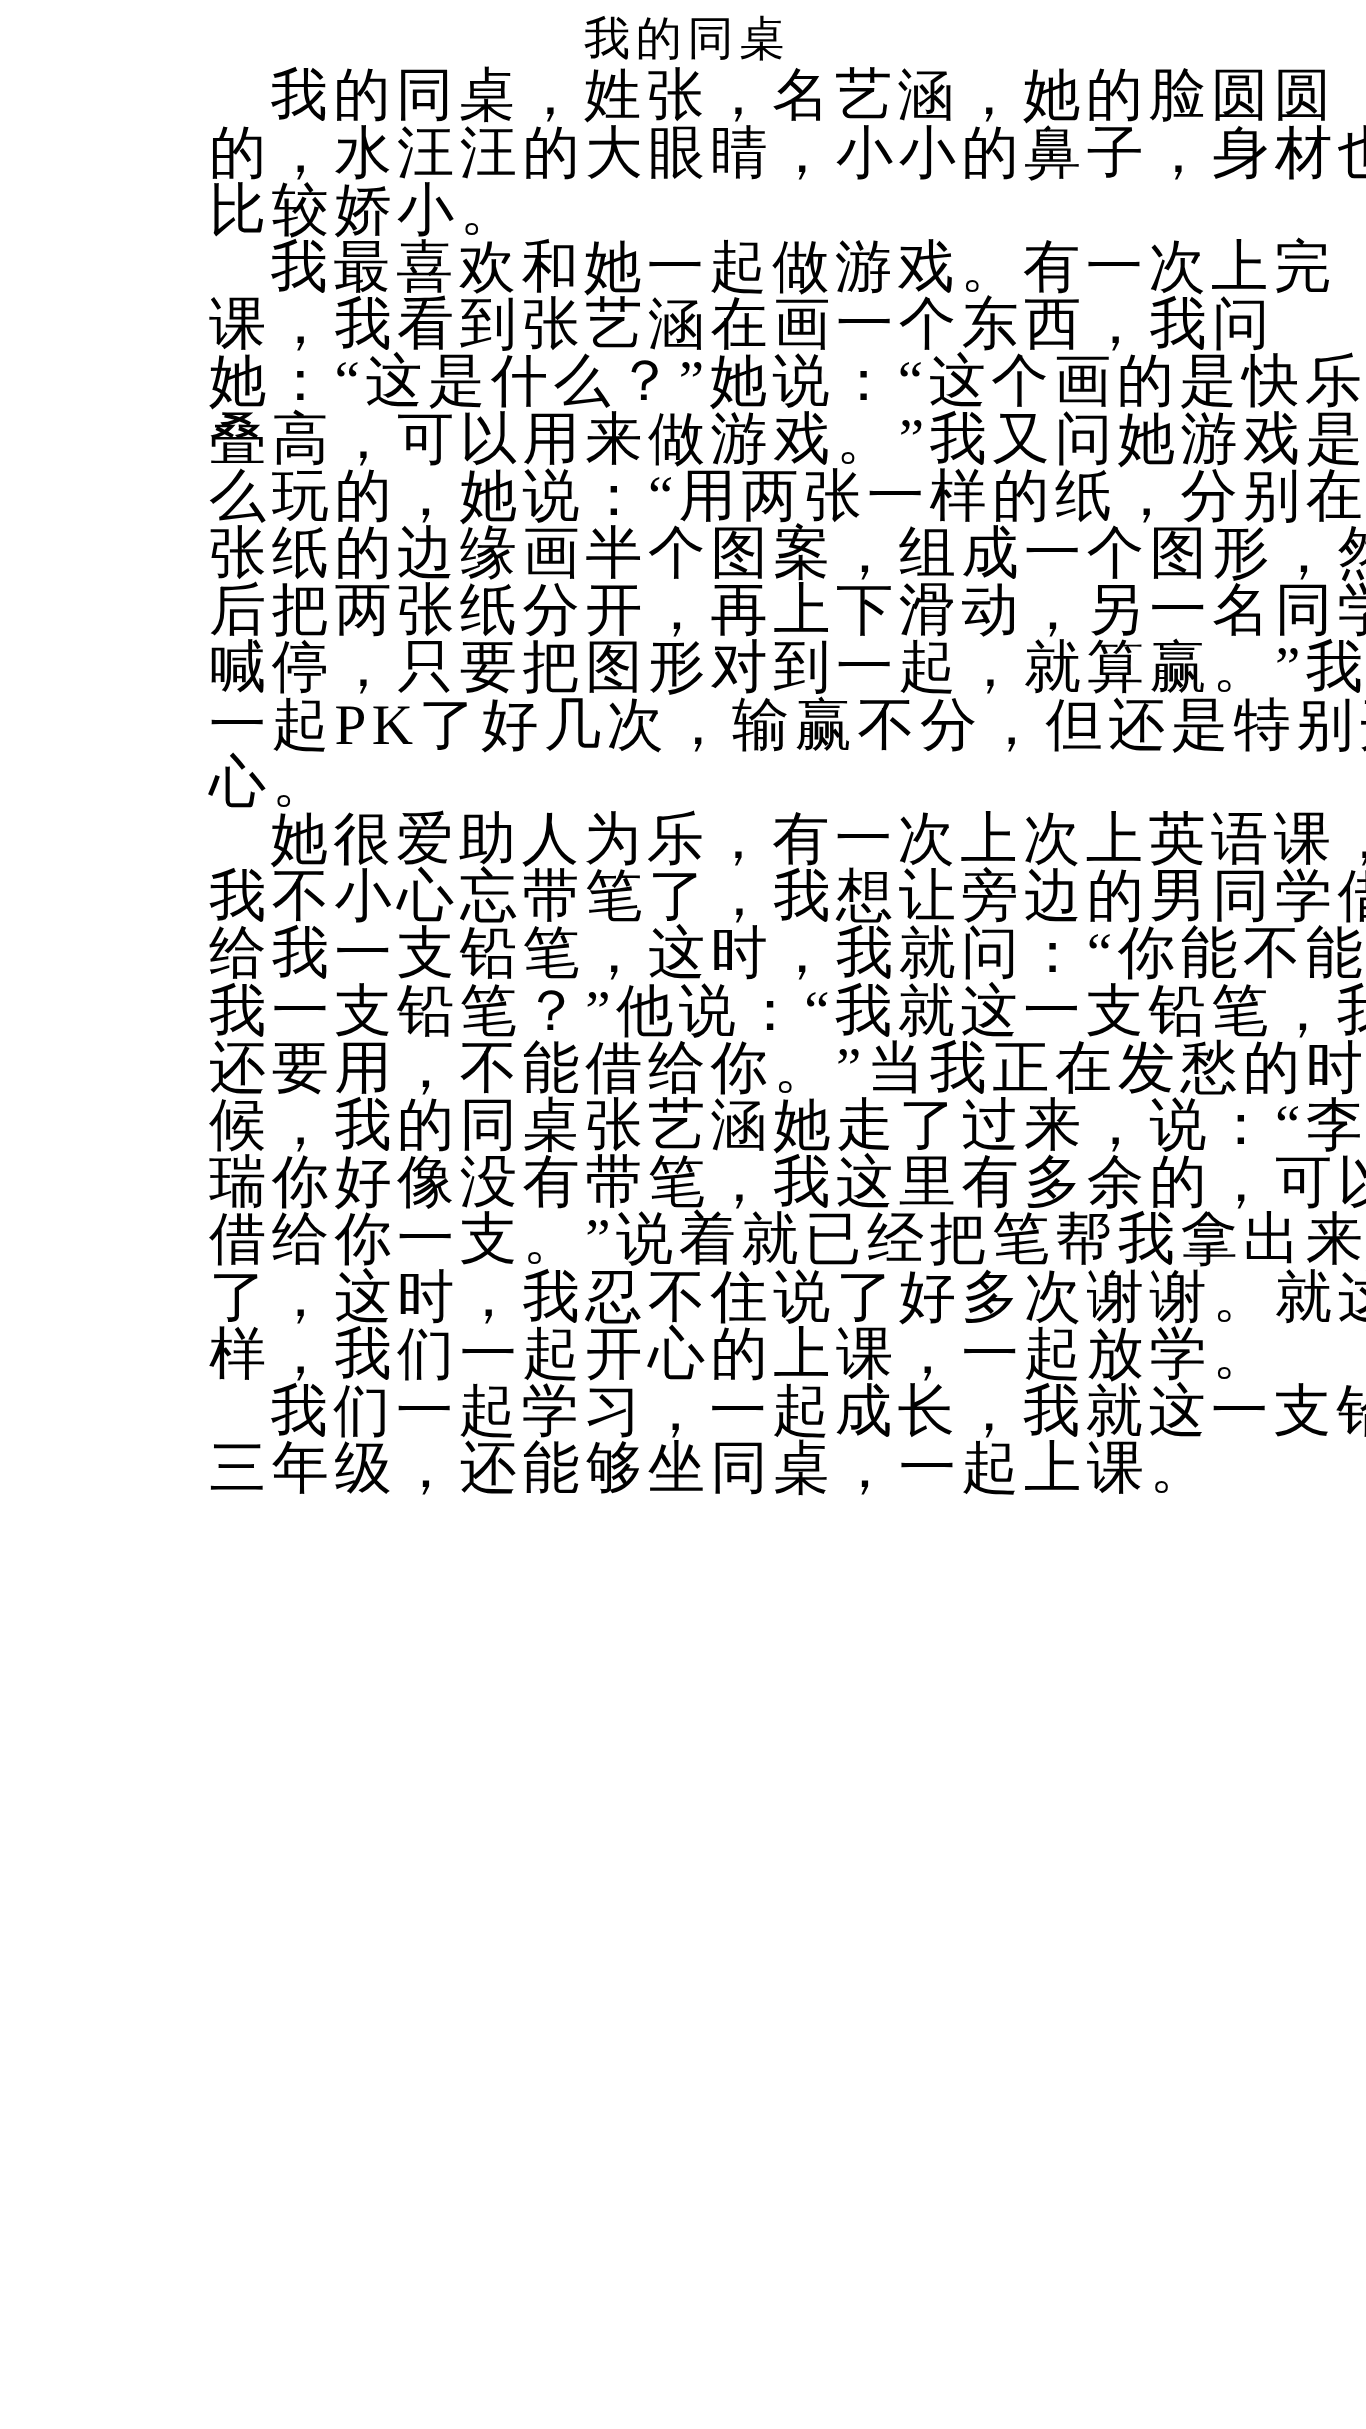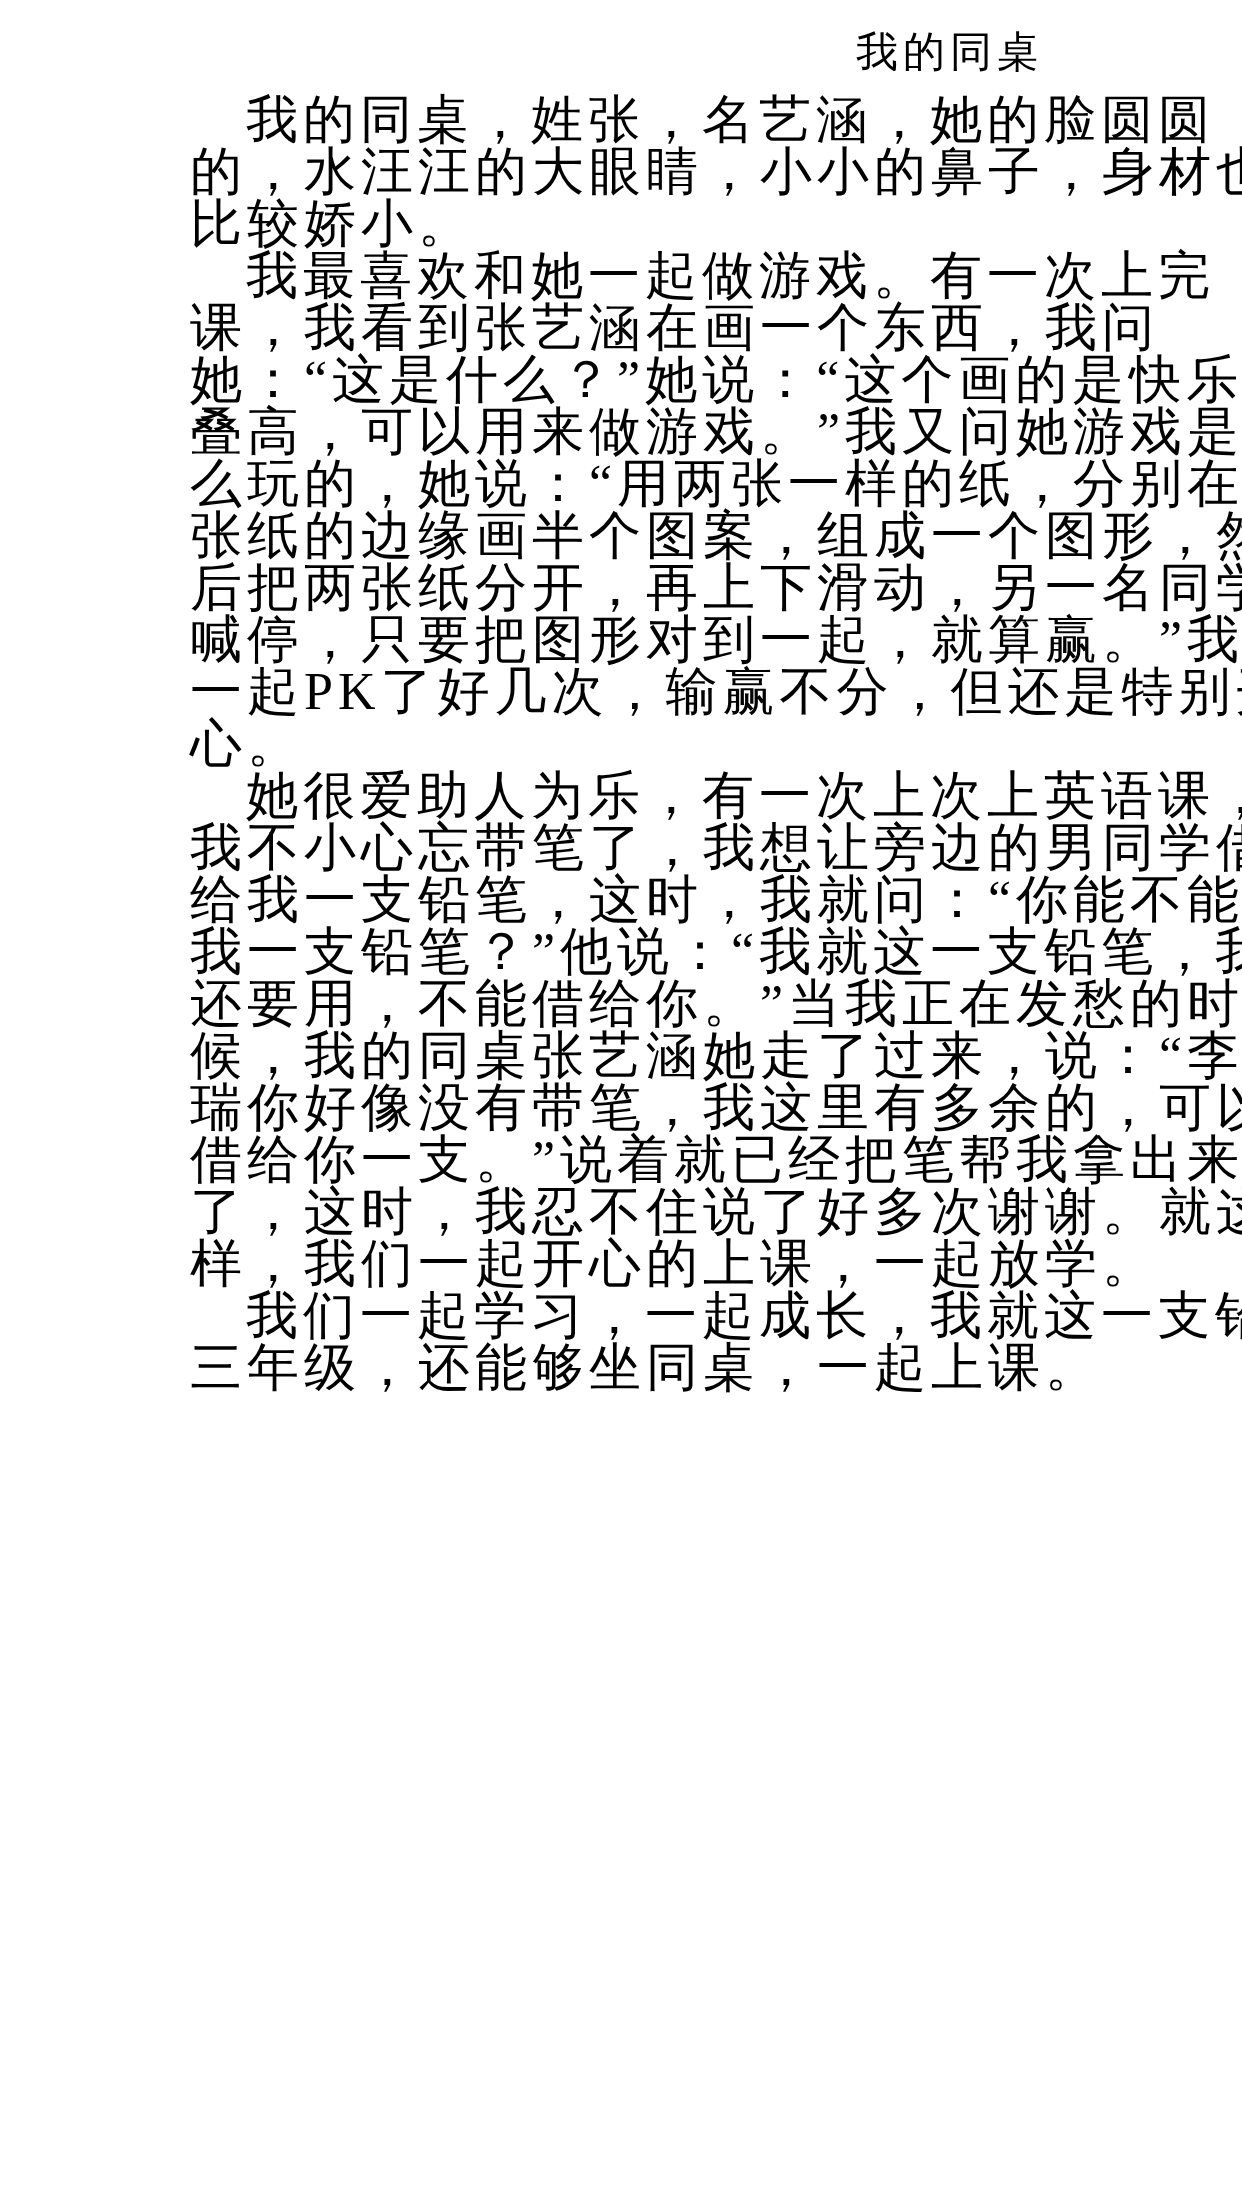--- a/index.html
+++ b/index.html
@@ -14,26 +14,26 @@
     font-family: "Liberation Serif", "DejaVu Serif", serif;
     color: #000000;
   }
   .page {
     box-sizing: border-box;
     width: 1242px;
     height: 2208px;
     padding: 10px 182px 0 190px;
   }
   .title {
-    margin: 16px;
+    margin: 0;
     font-size: 42px;
     font-weight: 400;
     line-height: 52px;
     letter-spacing: 5px;
-    text-align: right;
+    text-align: center;
     white-space: pre;
   }
   .para {
     margin: 0;
     font-size: 52px;
     line-height: 52px;
     letter-spacing: 5px;
     text-indent: 56px;
     white-space: pre;
   }

